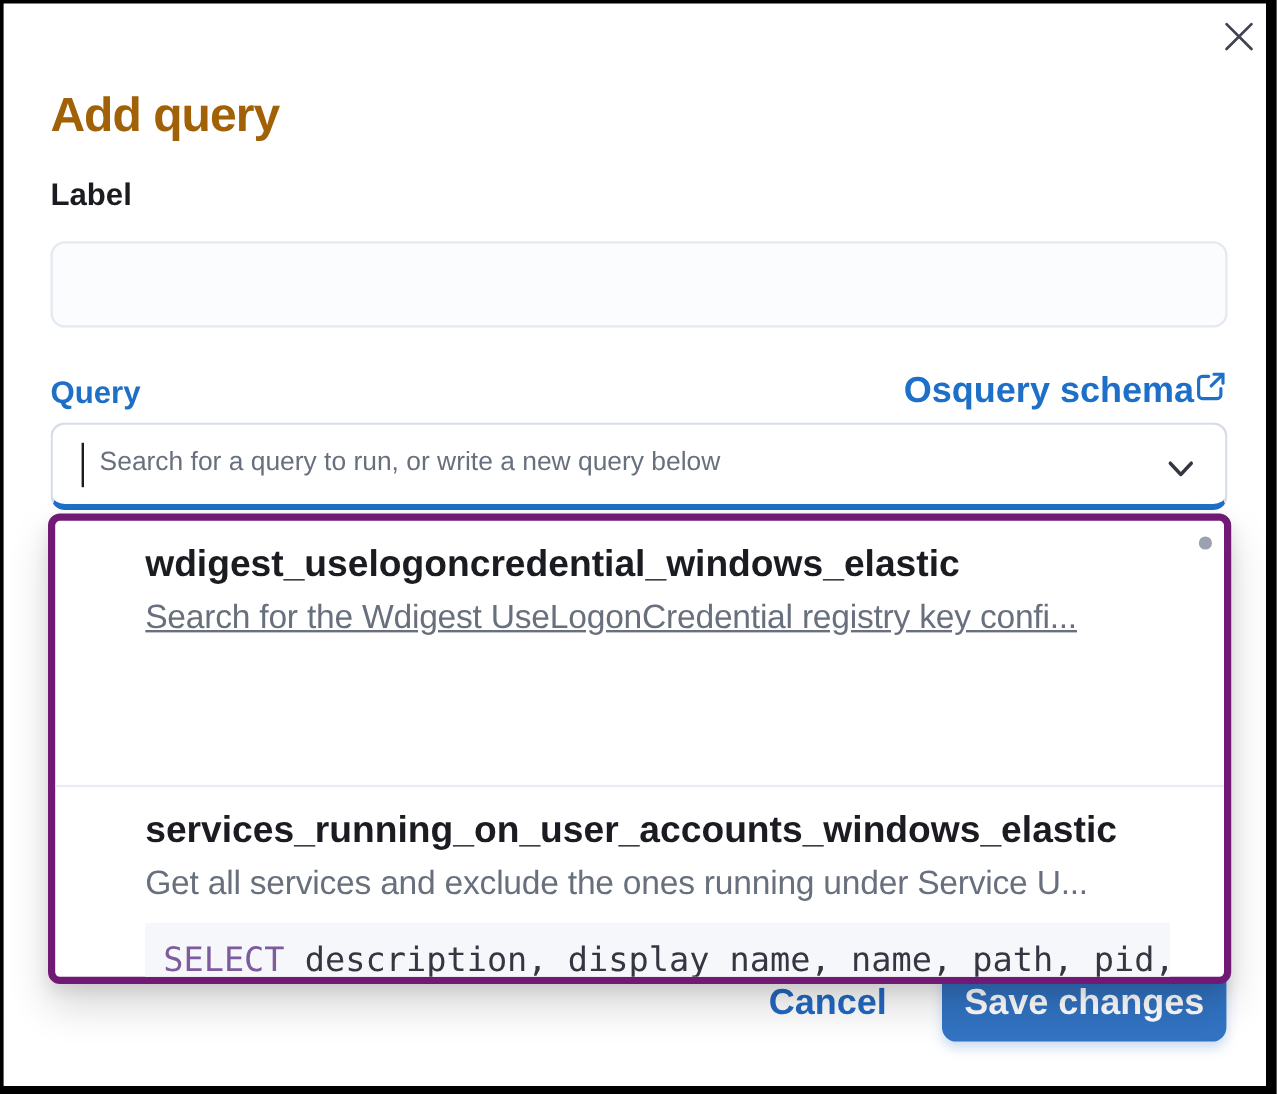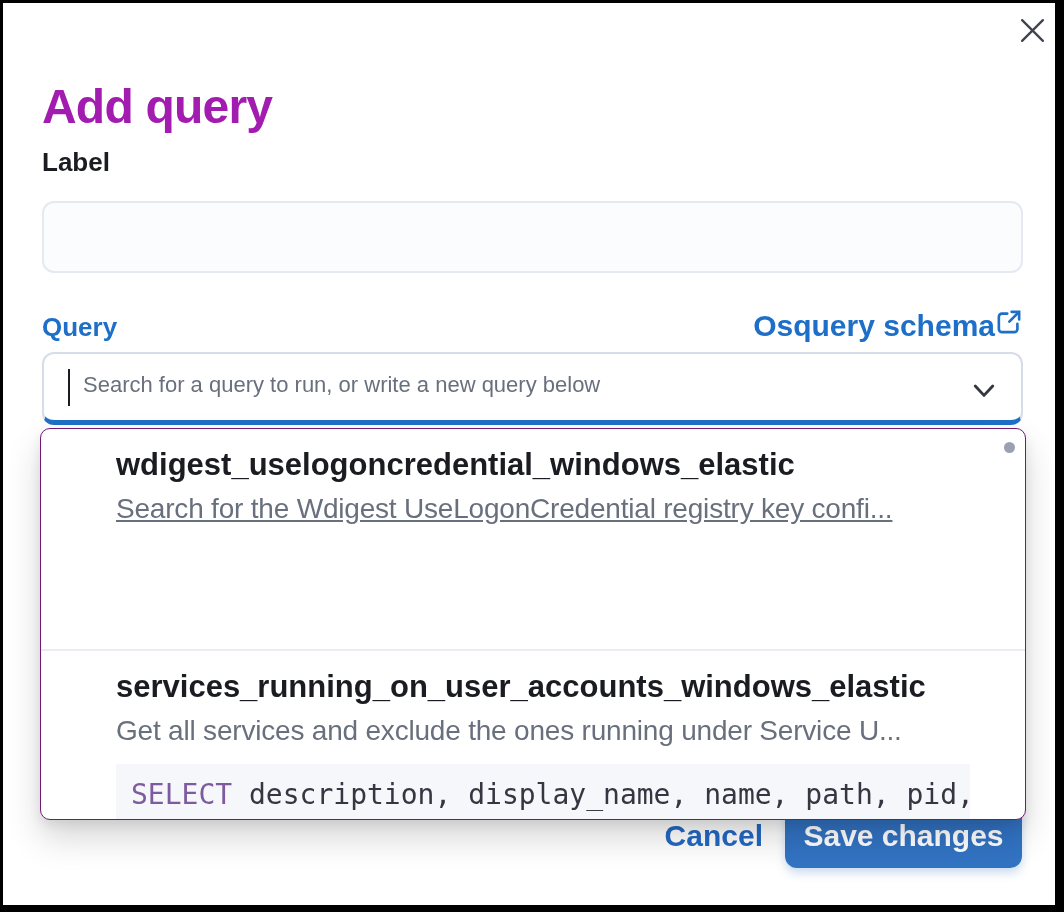--- a/index.html
+++ b/index.html
@@ -19,21 +19,21 @@
   .close-btn {
     position:absolute; left:1008px; top:8px;
     width:42px; height:42px;
     display:flex; align-items:center; justify-content:center;
     background:transparent; border:none; cursor:pointer; padding:0;
   }
 
   
   .modal-title {
     position:absolute; left:39px; top:44px;
-    font-size:48px; font-weight:700; letter-spacing:-0.8px; color:#a21caf;
+    font-size:40px; font-weight:700; letter-spacing:-0.8px; color:#a16207;
   }
 
   
   .field-label {
     position:absolute; left:39px; top:144px;
     font-size:26px; font-weight:700; color:#1a1c21;
   }
   .label-input {
     position:absolute; left:39px; top:198px;
     width:981px; height:72px;
@@ -77,21 +77,21 @@
   }
   .chevron {
     position:absolute; right:22px; top:22px; cursor:pointer;
   }
 
   
   .dropdown {
     position:absolute; left:37px; top:425px;
     width:986px; height:392px;
     background:#fff;
-    border:1px solid #701a75;
+    border:6px solid #701a75;
     border-radius:10px;
     box-shadow:0 18px 34px rgba(0,0,0,0.16), 0 5px 12px rgba(0,0,0,0.08);
     z-index:5;
     overflow:hidden;
   }
   .option { position:absolute; left:0; right:0; cursor:pointer; }
   .opt-title {
     position:absolute; left:75px; right:60px;
     font-size:31px; font-weight:700; color:#1a1c21;
     white-space:nowrap; overflow:hidden;
@@ -125,21 +125,21 @@
     background:#9aa2b1; cursor:grab;
   }
   .opt-divider {
     position:absolute; left:0; right:0; top:220px;
     height:2px; background:#e9edf3;
   }
 
   
   .footer {
     position:absolute; top:801px; right:33px; height:64px;
-    display:flex; align-items:center; gap:22px;
+    display:flex; align-items:center; gap:46px;
     z-index:1;
   }
   .cancel-btn {
     font-size:30px; font-weight:600; color:#2369c4;
     background:none; border:none; cursor:pointer; padding:0;
     font-family:"Liberation Sans", sans-serif;
   }
   .save-btn {
     width:237px; height:64px; border-radius:12px;
     background:#3273c3; border:none; cursor:pointer;

